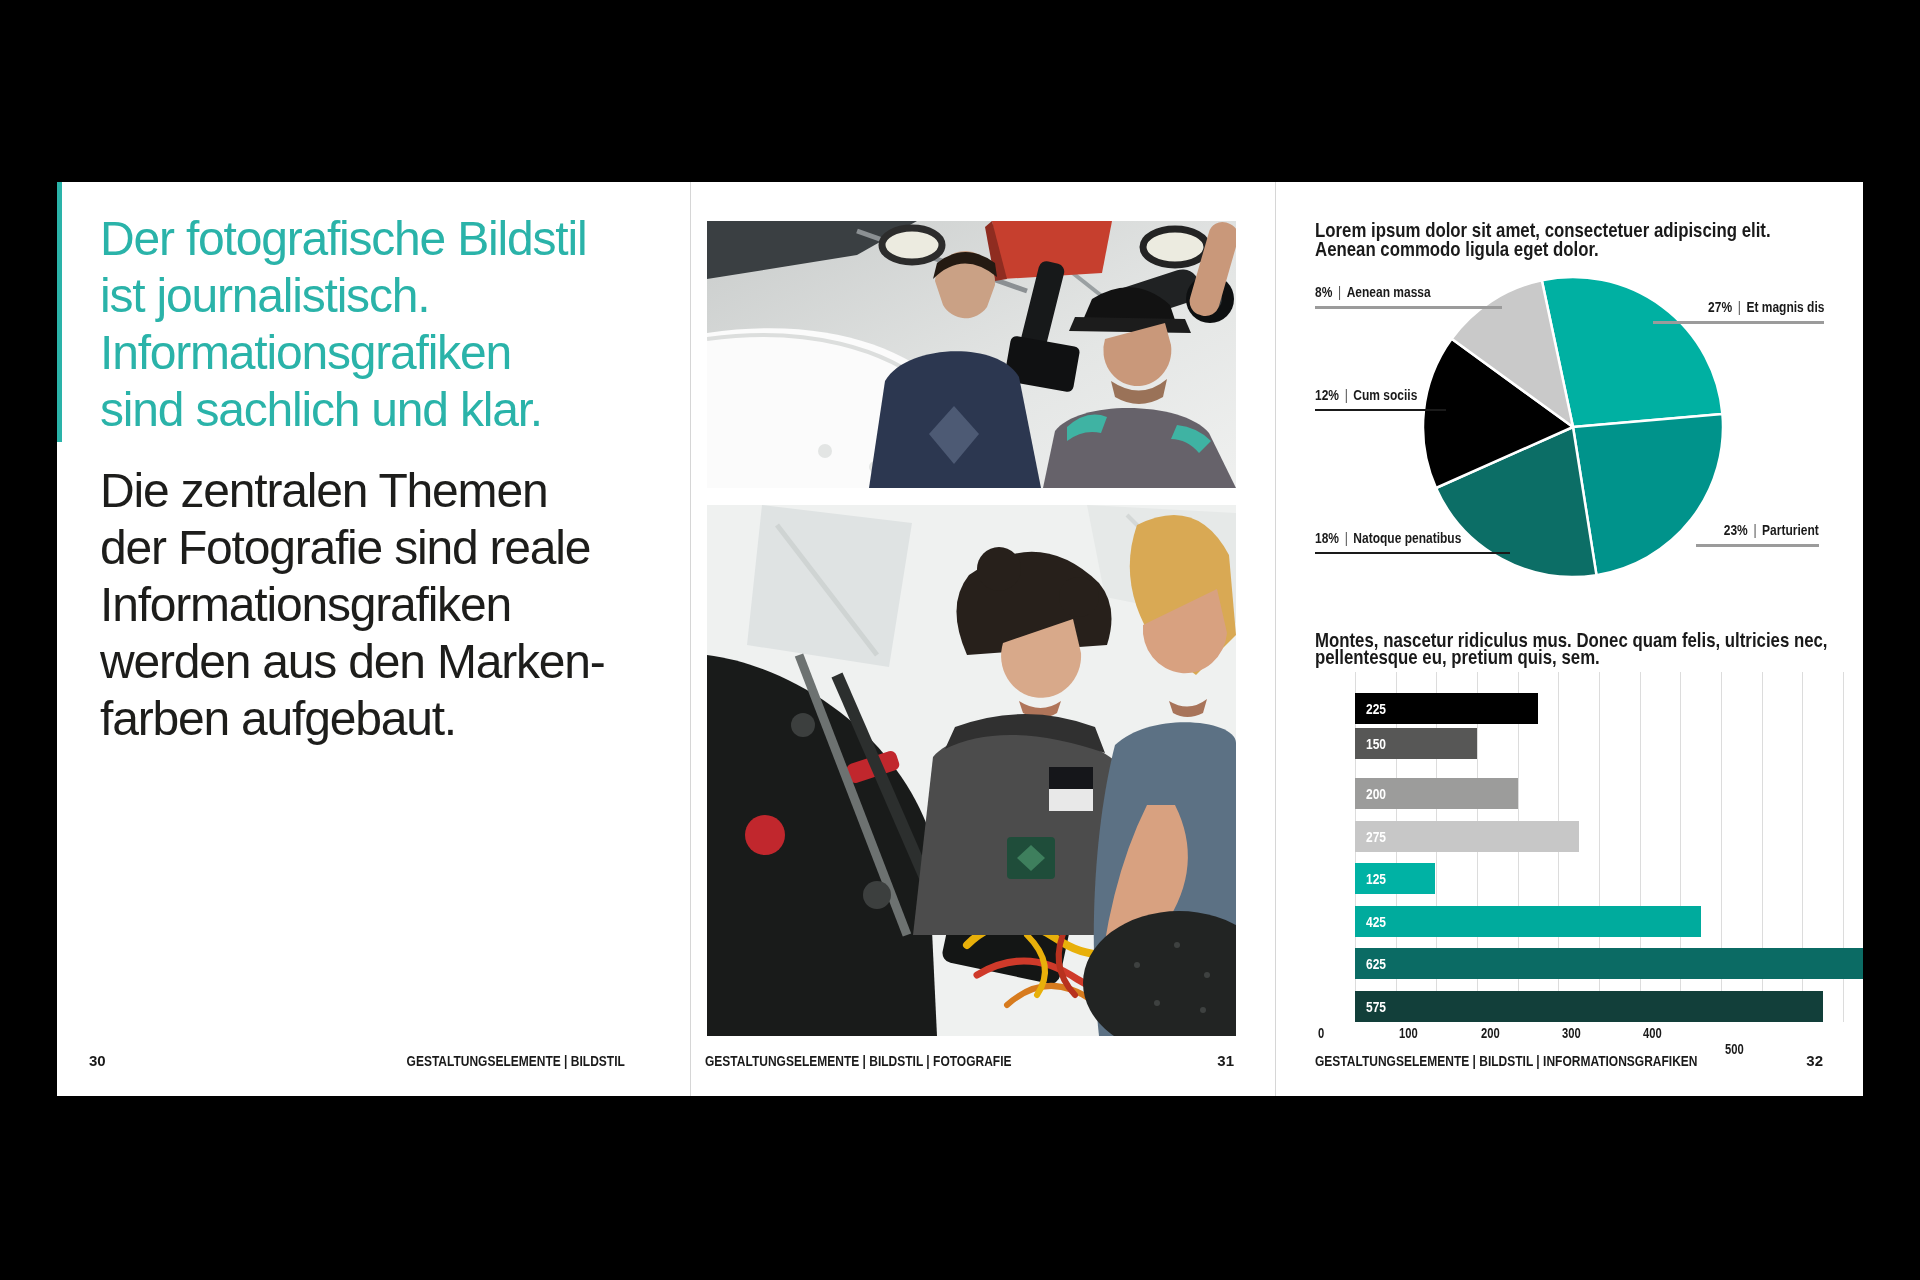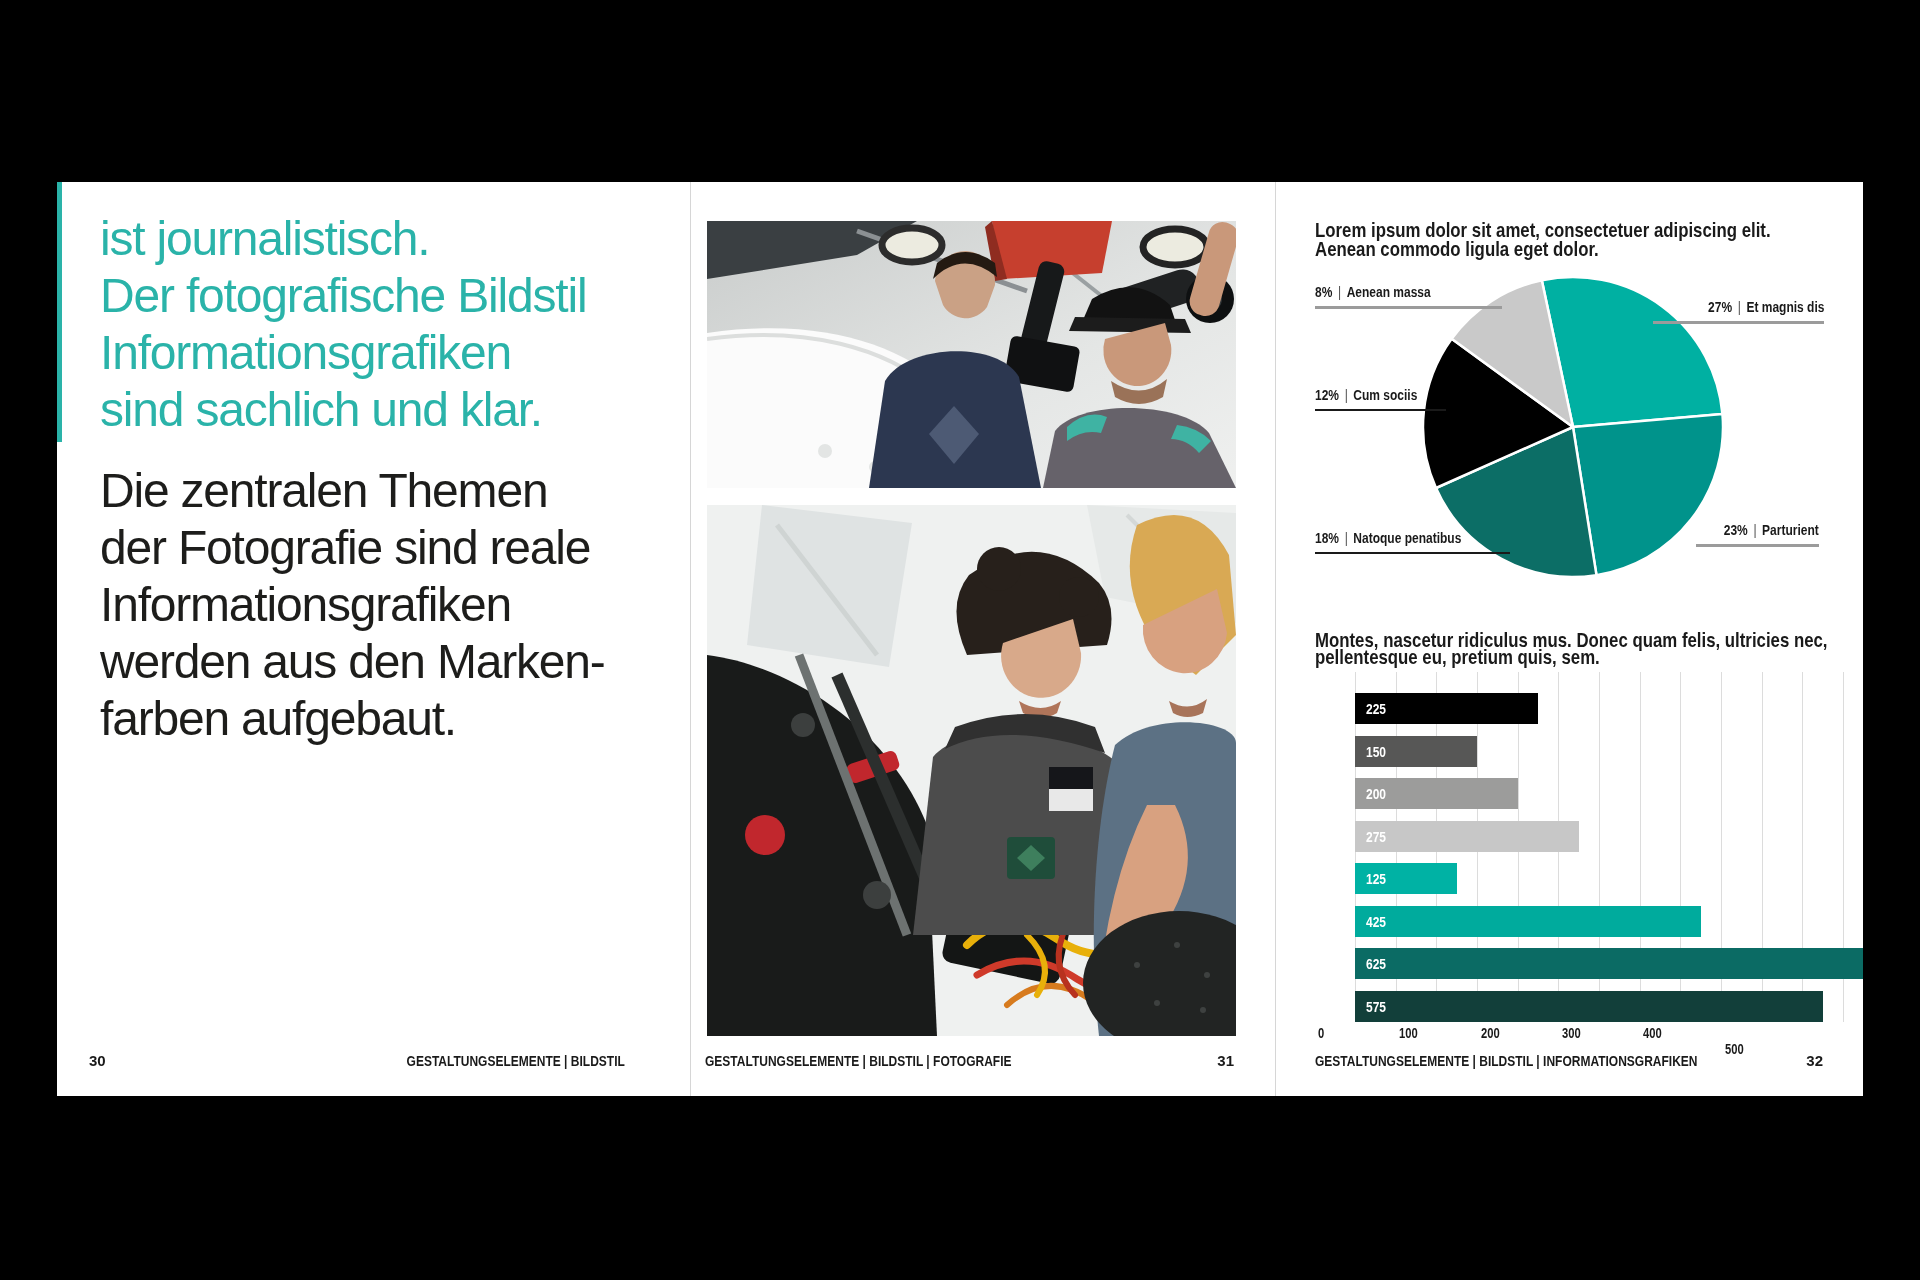--- a/index.html
+++ b/index.html
@@ -61,22 +61,22 @@
 <body>
 
 <div class="stage">
   <div class="sheet">
 
     <div class="divider" style="left:633px"></div>
     <div class="divider" style="left:1218px"></div>
 
     <div class="accent-line" id="accent" style="background: rgb(42, 179, 169);"></div>
     <div class="headline" id="headline" style="color: rgb(42, 179, 169);">
+        <div>Der fotografische Bildstil</div>
         <div>ist journalistisch.</div>
-        <div>Der fotografische Bildstil</div>
         <div>Informationsgrafiken</div>
         <div>sind sachlich und klar.</div>
       </div>
     <div class="bodytext" id="bodytext">
         <div>Die zentralen Themen</div>
         <div>der Fotografie sind reale</div>
         <div>Informationsgrafiken</div>
         <div>werden aus den Marken-</div>
         <div>farben aufgebaut.</div>
       </div>
@@ -222,30 +222,30 @@
           <div class="gridline" style="left: 244px;"></div>
           <div class="gridline" style="left: 285px;"></div>
           <div class="gridline" style="left: 325px;"></div>
           <div class="gridline" style="left: 366px;"></div>
           <div class="gridline" style="left: 407px;"></div>
           <div class="gridline" style="left: 447px;"></div>
           <div class="gridline" style="left: 488px;"></div>
           <div class="bar" style="top: 21px; width: 183px; background: rgb(0, 0, 0);">
             <span class="val"><span class="cx">225</span></span>
           </div>
-          <div class="bar" style="top: 64px; width: 122px; background: rgb(87, 87, 86);">
+          <div class="bar" style="top: 56px; width: 122px; background: rgb(87, 87, 86);">
             <span class="val"><span class="cx">150</span></span>
           </div>
           <div class="bar" style="top: 106px; width: 163px; background: rgb(156, 156, 155);">
             <span class="val"><span class="cx">200</span></span>
           </div>
           <div class="bar" style="top: 149px; width: 224px; background: rgb(199, 199, 199);">
             <span class="val"><span class="cx">275</span></span>
           </div>
-          <div class="bar" style="top: 191px; width: 102px; background: rgb(0, 178, 164);">
+          <div class="bar" style="top: 191px; width: 80px; background: rgb(0, 178, 164);">
             <span class="val"><span class="cx">125</span></span>
           </div>
           <div class="bar" style="top: 234px; width: 346px; background: rgb(0, 171, 157);">
             <span class="val"><span class="cx">425</span></span>
           </div>
           <div class="bar" style="top: 276px; width: 508px; background: rgb(11, 107, 100);">
             <span class="val"><span class="cx">625</span></span>
           </div>
           <div class="bar" style="top: 319px; width: 468px; background: rgb(18, 63, 58);">
             <span class="val"><span class="cx">575</span></span>

